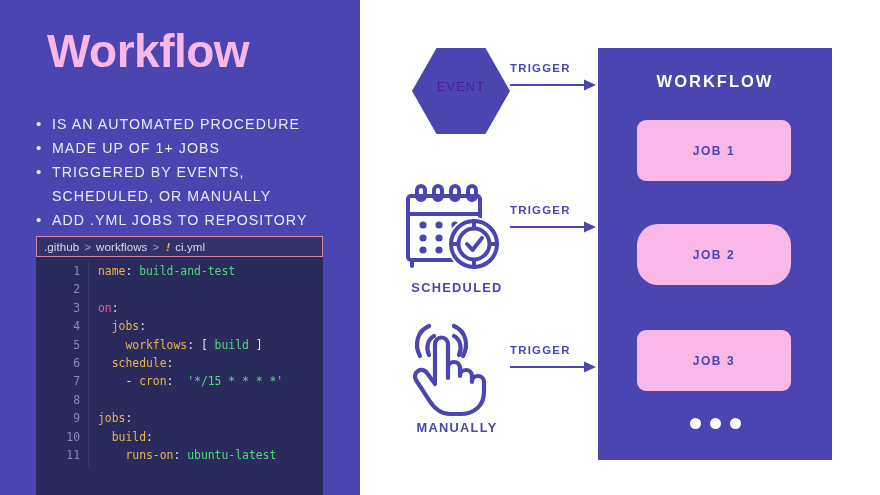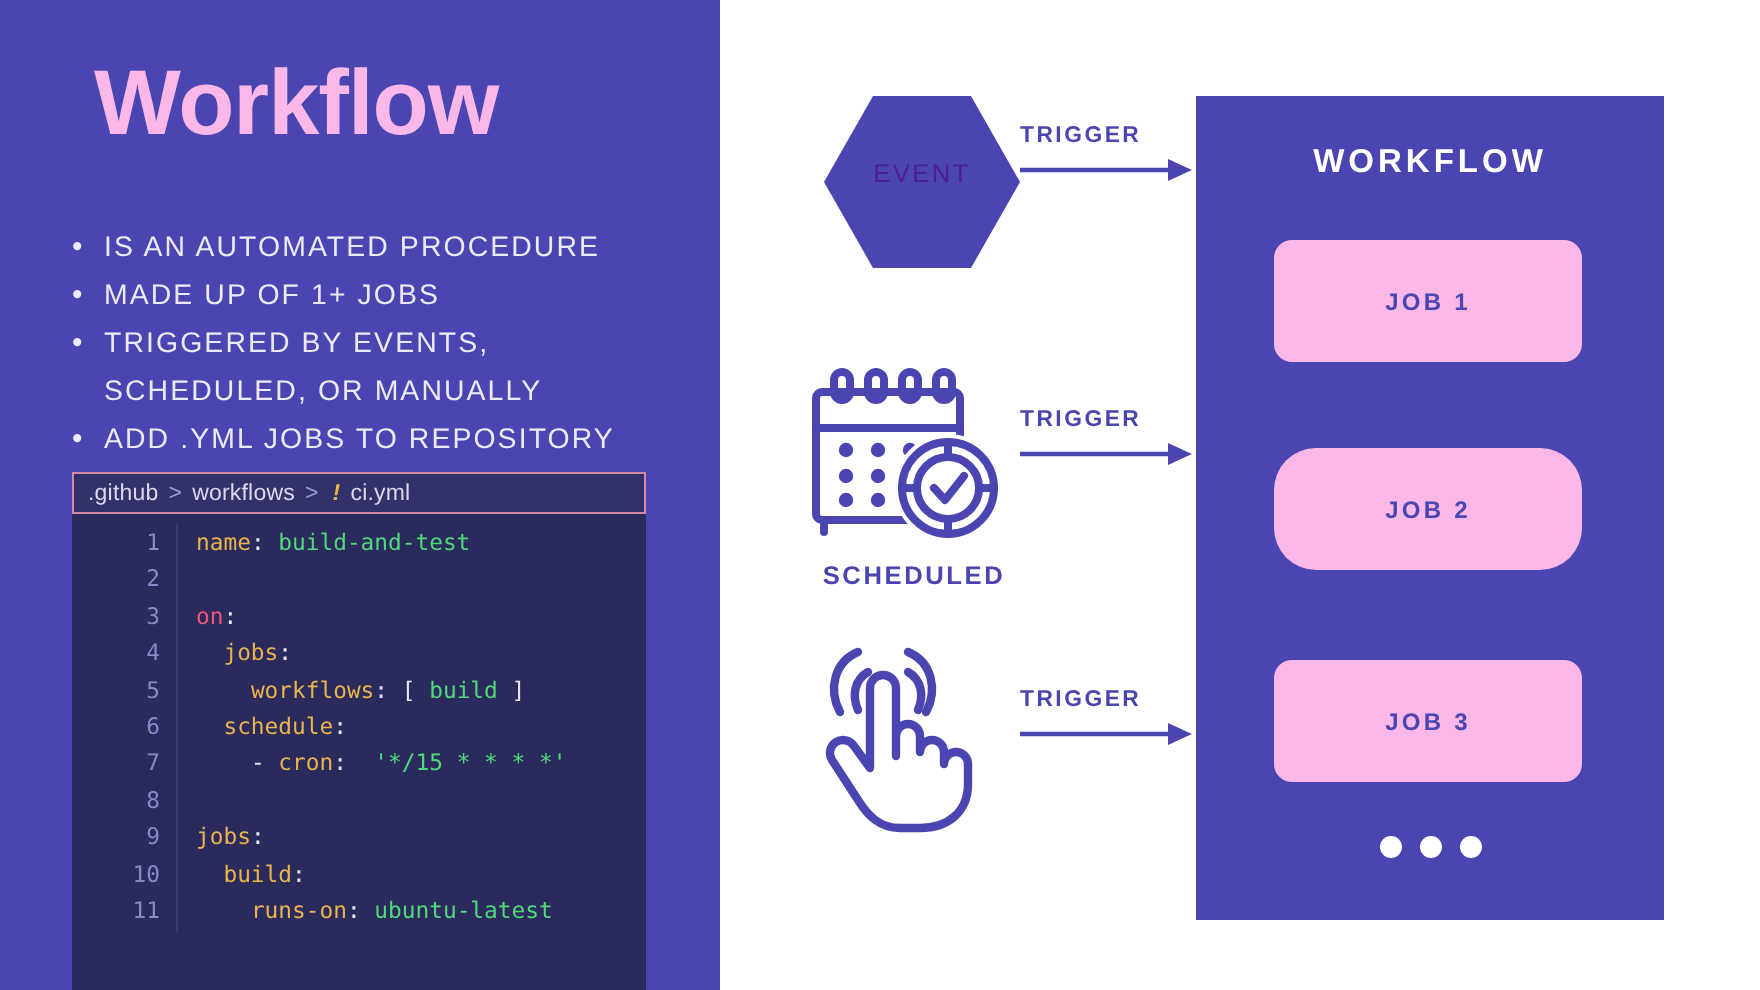--- a/index.html
+++ b/index.html
@@ -371,20 +371,21 @@
           <path d="M56 14 C63 18, 64 26, 61 33"></path>
           <path d="M37 46 L37 22 a6.5 6.5 0 0 1 13 0 L50 56
                    L50 46 a6 6 0 0 1 12 0 L62 54
                    a6 6 0 0 1 12 0 L74 60
                    a6 6 0 0 1 12 0 L86 70
                    C86 84, 76 92, 62 92
                    L52 92 C42 92, 36 86, 31 78
                    L18 58 a6.5 6.5 0 0 1 11 -7 L37 62 Z"></path>
         </g>
       </svg>
+      <div class="icon-caption">MANUALLY</div>
     </div>
     <div class="trigger-block">
       <div class="trigger-label">TRIGGER</div>
       <svg class="arrow" width="88" height="14" viewBox="0 0 88 14">
         <line x1="2" y1="7" x2="76" y2="7" stroke="#4a45b1" stroke-width="2.2"></line>
         <polygon points="76,1.5 88,7 76,12.5" fill="#4a45b1"></polygon>
       </svg>
     </div>
   </div>
 

